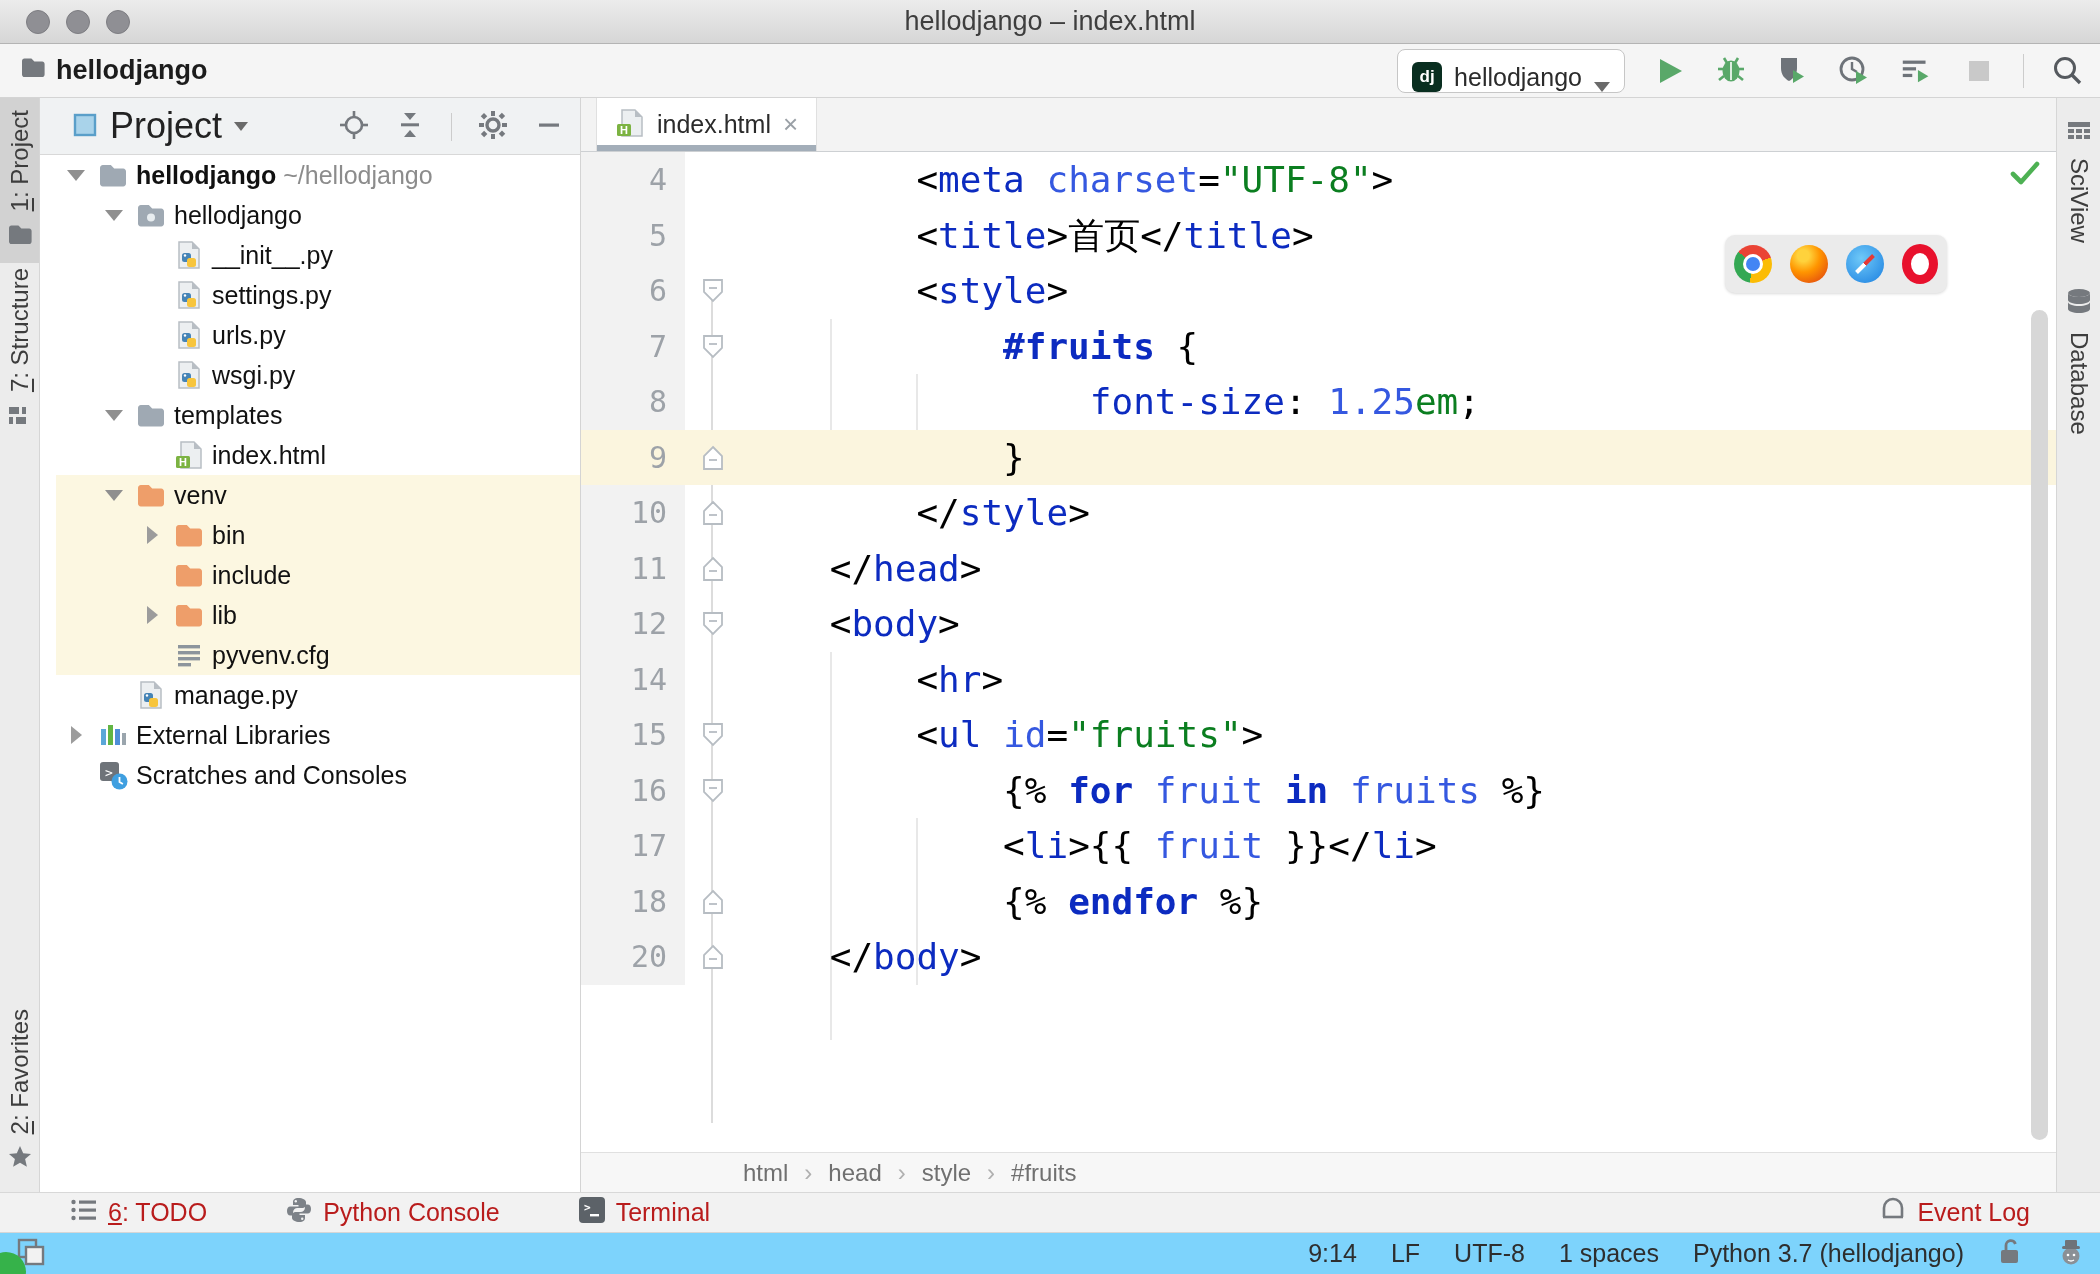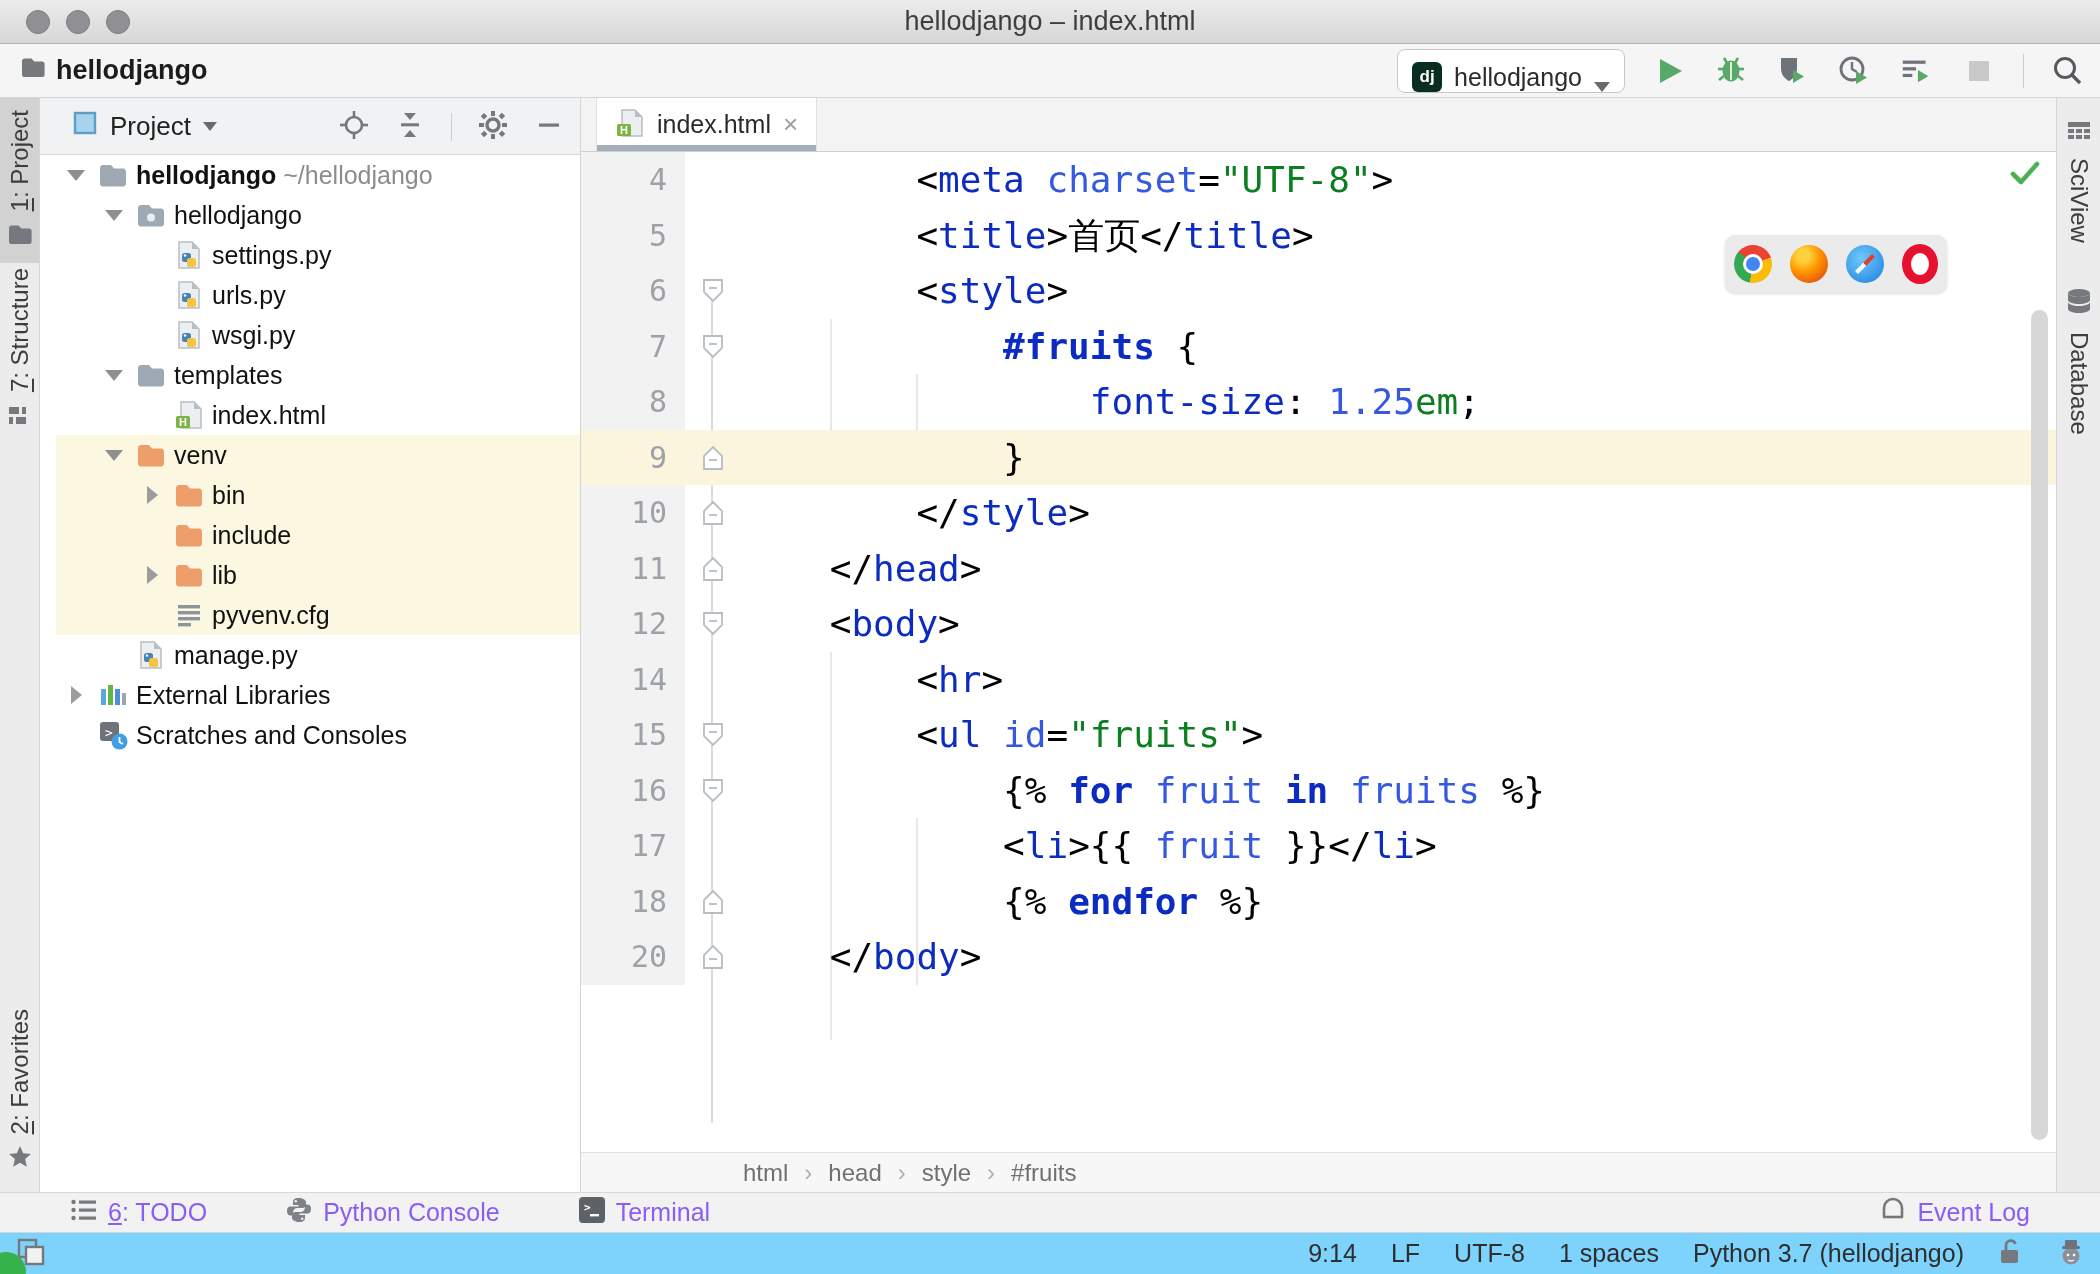--- a/index.html
+++ b/index.html
@@ -35,21 +35,21 @@
   .stripe-group { position:absolute; left:0; width:100%; display:flex; flex-direction:column;
     align-items:center; gap:10px; padding:12px 0; }
   .stripe-group.active { background:#d2d2d2; }
   .vtext-up { writing-mode:vertical-rl; transform:rotate(180deg); font-size:24px; color:#3d3d3d; }
   .vtext-down { writing-mode:vertical-rl; font-size:24px; color:#3d3d3d; }
   .mn { text-decoration:underline; }
   
   .project-panel { width:541px; background:#fff; border-right:1px solid #d4d4d4; position:relative; }
   .pp-header { height:57px; background:#f0f2f3; border-bottom:1px solid #d8d8d8;
     display:flex; align-items:center; }
-  .pp-title { display:flex; align-items:center; gap:12px; margin-left:32px; font-size:26px; color:#222; }
+  .pp-title { display:flex; align-items:center; gap:12px; margin-left:32px; font-size:36px; color:#222; }
   .pp-actions { position:absolute; right:16px; top:0; height:57px; display:flex; align-items:center; gap:26px; }
   .tree { position:absolute; top:57px; left:0; right:0;margin-left:16px; }
   .tree-row { height:40px; display:flex; align-items:center; position:relative; cursor:default; }
   .tree-row.hl { background:#fcf7e1; }
   .chev { position:absolute; width:24px; height:24px; display:flex; align-items:center; justify-content:center; }
   .chev-down { width:0; height:0; border-left:9px solid transparent; border-right:9px solid transparent;
     border-top:11px solid #8f8f8f; }
   .chev-right { width:0; height:0; border-top:9px solid transparent; border-bottom:9px solid transparent;
     border-left:11px solid #9c9c9c; }
   .t-icon { position:absolute; width:30px; height:30px; }
@@ -97,21 +97,21 @@
   .b-chrome::before { content:""; position:absolute; left:12px; top:12px; width:14px; height:14px;
     border-radius:50%; background:#4285f4; z-index:1; }
   .b-firefox { background:radial-gradient(circle at 35% 28%, #ffd23c 0 16%, #ff9500 45%, #e8590c 80%, #c63d10 100%); }
   .b-safari { background:radial-gradient(circle at 40% 35%, #6fc9f8, #1b7fe0); }
   .b-safari::after { content:""; position:absolute; left:17px; top:7px; width:4px; height:24px;
     background:linear-gradient(#e53935 50%, #ffffff 50%); transform:rotate(45deg); }
   .b-opera { background:#fff; border:9px solid #e8112d; width:36px; height:40px; border-radius:50%; }
   
   .bottom-bar { position:absolute; left:0; top:1192px; width:2100px; height:40px; background:#f2f2f2;
     border-top:1px solid #d8d8d8; display:flex; align-items:center; }
-  .bb-item { display:flex; align-items:center; gap:10px; font-size:25px; color:#8b5cf6; }
+  .bb-item { display:flex; align-items:center; gap:10px; font-size:25px; color:#b91c1c; }
   .statusbar { position:absolute; left:0; top:1232px; width:2100px; height:42px; background:#7dd3fc;
     border-top:1px solid #d6d6d6; display:flex; align-items:center; }
   .sb-right { position:absolute; right:16px; display:flex; align-items:center; gap:34px; }
   .sb-item { font-size:25px; color:#2e2e2e; }
   .green-arc { position:absolute; left:-14px; top:1252px; width:40px; height:40px; border-radius:50%;
     background:#36b24a; }
 </style>
 </head>
 <body>
 
@@ -276,20 +276,30 @@
         </div>
         <div class="tree-row">
           <span class="chev" style="left:46px">
             <span class="chev-down"></span>
           </span>
           <span class="t-icon" style="left:80px"><svg width="30" height="30" viewBox="0 0 30 30" xmlns="http://www.w3.org/2000/svg">
               <path d="M2 8c0-1.6 1.2-3 2.8-3h8l3.4 3.6h9C26.8 8.6 28 10 28 11.6v11.8c0 1.6-1.2 3-2.8 3H4.8C3.2 26.4 2 25 2 23.4z" fill="#9fa9b3"></path>
               <circle cx="15" cy="17.5" r="4" fill="#e8edf0"></circle>
             </svg></span>
           <span class="t-label" style="left:118px">hellodjango</span>
+        </div>
+        <div class="tree-row">
+          <span class="t-icon" style="left:118px"><svg width="30" height="30" viewBox="0 0 30 30" xmlns="http://www.w3.org/2000/svg">
+              <path d="M5 2h13l7 7v19H5z" fill="#eceff1" stroke="#b8bec4" stroke-width="1.5"></path>
+              <path d="M18 2l7 7h-7z" fill="#b8bec4"></path>
+              <rect x="8" y="13" width="9" height="9" rx="2.5" fill="#4584b6"></rect>
+              <rect x="13" y="18" width="9" height="9" rx="2.5" fill="#f7c53d"></rect>
+              <circle cx="11" cy="15.5" r="1.2" fill="#fff"></circle>
+            </svg></span>
+          <span class="t-label" style="left:156px">__init__.py</span>
         </div>
         <div class="tree-row">
           <span class="t-icon" style="left:118px"><svg width="30" height="30" viewBox="0 0 30 30" xmlns="http://www.w3.org/2000/svg">
               <path d="M5 2h13l7 7v19H5z" fill="#eceff1" stroke="#b8bec4" stroke-width="1.5"></path>
               <path d="M18 2l7 7h-7z" fill="#b8bec4"></path>
               <rect x="8" y="13" width="9" height="9" rx="2.5" fill="#4584b6"></rect>
               <rect x="13" y="18" width="9" height="9" rx="2.5" fill="#f7c53d"></rect>
               <circle cx="11" cy="15.5" r="1.2" fill="#fff"></circle>
             </svg></span>
           <span class="t-label" style="left:156px">settings.py</span>

